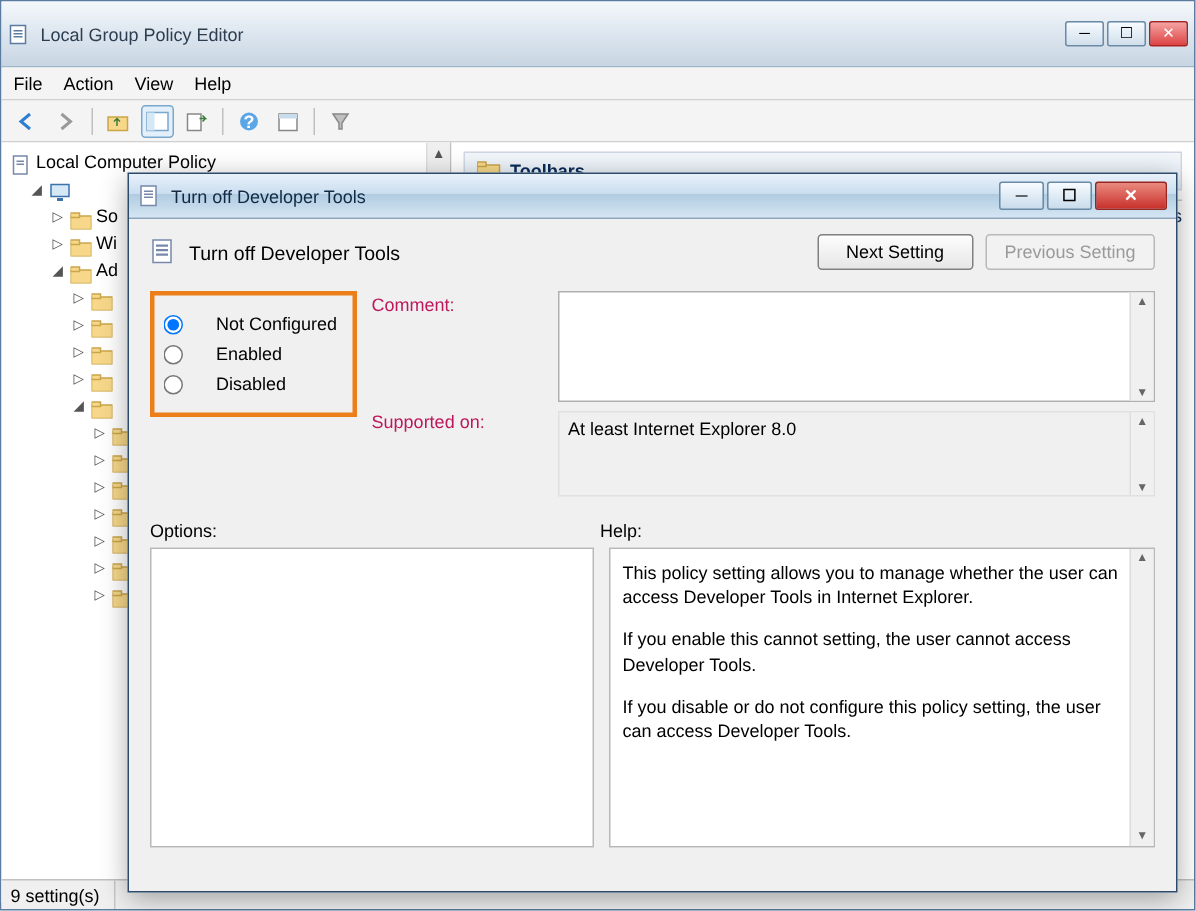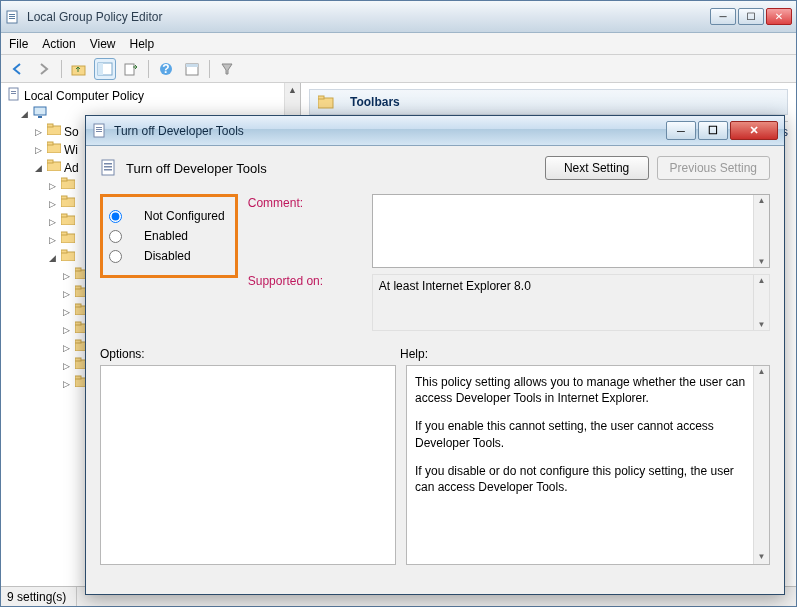--- a/index.html
+++ b/index.html
@@ -1,40 +1,40 @@
 <!DOCTYPE html>
 <html><head>
 <meta charset="utf-8">
 <style>
   * { box-sizing: border-box; margin: 0; padding: 0; font-family: "Segoe UI", Tahoma, sans-serif; font-size: 12px; }
   body { background: #fff; width: 797px; height: 607px; overflow: hidden; position: relative; }
 
   
   .main-window { position: absolute; top: 0; left: 0; width: 797px; height: 607px; border: 1px solid #5a7ca0; background: #fff; }
-  .titlebar-main { height: 32px; background: linear-gradient(to bottom, #f4f8fb 0%, #dde6ef 50%, #c7d6e3 100%); border-bottom: 1px solid #9fb5c8; display: flex; align-items: center; padding: 0 4px; }
+  .titlebar-main { height: 44px; background: linear-gradient(to bottom, #f4f8fb 0%, #dde6ef 50%, #c7d6e3 100%); border-bottom: 1px solid #9fb5c8; display: flex; align-items: center; padding: 0 4px; }
   .titlebar-main .title { margin-left: 6px; color: #2c3e50; }
   .win-controls { margin-left: auto; display: flex; gap: 0; }
   .win-btn { width: 26px; height: 17px; border: 1px solid #6a8aa6; background: linear-gradient(to bottom,#f7fbff,#d1dfeb); display:flex; align-items:center; justify-content:center; margin-left:2px; border-radius:2px; cursor:pointer;}
   .win-btn.close { background: linear-gradient(to bottom,#f5a2a2,#d44); border-color:#a22; color:#fff;}
   .win-btn span { font-size:10px; line-height:1; }
   .menubar { height: 22px; background: #f4f4f4; border-bottom:1px solid #d0d0d0; display:flex; align-items:center; padding:0 8px; gap:14px; color:#000;}
   .menubar span { cursor:default; }
   .toolbar { height:28px; background:#f4f4f4; border-bottom:1px solid #d0d0d0; display:flex; align-items:center; padding:0 6px; gap:4px;}
   .tool-btn { width:22px; height:22px; border:1px solid transparent; display:flex; align-items:center; justify-content:center; border-radius:3px; cursor:pointer;}
   .tool-sep { width:1px; height:18px; background:#c0c0c0; margin:0 2px;}
   .content-area { display:flex; height:calc(100% - 28px - 22px - 28px - 20px); }
   .tree-pane { width:300px; border-right:1px solid #c0c0c0; overflow:hidden; position:relative; background:#fff;}
   .tree-scroll { position:absolute; right:0; top:0; width:16px; height:100%; background:#efefef; border-left:1px solid #ddd; display:flex; flex-direction:column; justify-content:space-between; align-items:center;}
   .tree-scroll .arr{font-size:9px; color:#555; padding:2px;}
   .tree { padding:4px 0 0 6px; line-height:18px; color:#000; }
-  .tree-item { display:flex; align-items:flex-start; gap:3px; white-space:nowrap; }
+  .tree-item { display:flex; align-items:flex-end; gap:3px; white-space:nowrap; }
   .tree-indent1{padding-left:14px;} .tree-indent2{padding-left:28px;} .tree-indent3{padding-left:42px;} .tree-indent4{padding-left:56px;}
   .expander{width:9px;display:inline-block;color:#555;font-size:9px;}
   .right-pane { flex:1; background:#fff; position:relative;}
-  .right-header { margin:6px 8px; border:1px solid #cfd8e2; background:linear-gradient(to bottom,#f3f7fb,#e2ecf5); height:26px; display:flex; align-items:center; padding:0 8px; gap:16px; color:#0a2d5a; font-weight:bold;}
+  .right-header { margin:6px 8px; border:1px solid #cfd8e2; background:linear-gradient(to bottom,#f3f7fb,#e2ecf5); height:26px; display:flex; align-items:center; padding:0 8px; gap:6px; color:#0a2d5a; font-weight:bold;}
   .right-body { margin:0 8px; }
   .right-body .sub1 { border-top:1px solid #ccc; padding-top:3px; display:flex; justify-content:space-between;}
   .right-body .sub1 .left{font-weight:bold; color:#333;}
   .right-body .sub1 .right{display:flex;align-items:center;gap:4px;color:#0a2d5a;}
   .statusbar { position:absolute; bottom:0; left:0; right:0; height:20px; border-top:1px solid #c0c0c0; background:#f0f0f0; display:flex; align-items:center; padding:0 6px; color:#000;}
   .statusbar .cell{border-right:1px solid #c8c8c8; padding-right:10px; height:100%; display:flex; align-items:center;}
 
   
   .dialog { position:absolute; top:115px; left:85px; width:700px; height:480px; border:1px solid #2c4b6a; box-shadow:0 4px 18px rgba(0,0,0,0.35); background:#f0f0f0;}
   .dlg-titlebar { height:30px; display:flex; align-items:center; padding:0 6px; background:linear-gradient(to bottom,#e9f1fa,#cadef0 45%,#b0cbe0 46%,#d5e6f4); border-bottom:1px solid #8aa5bd;}

